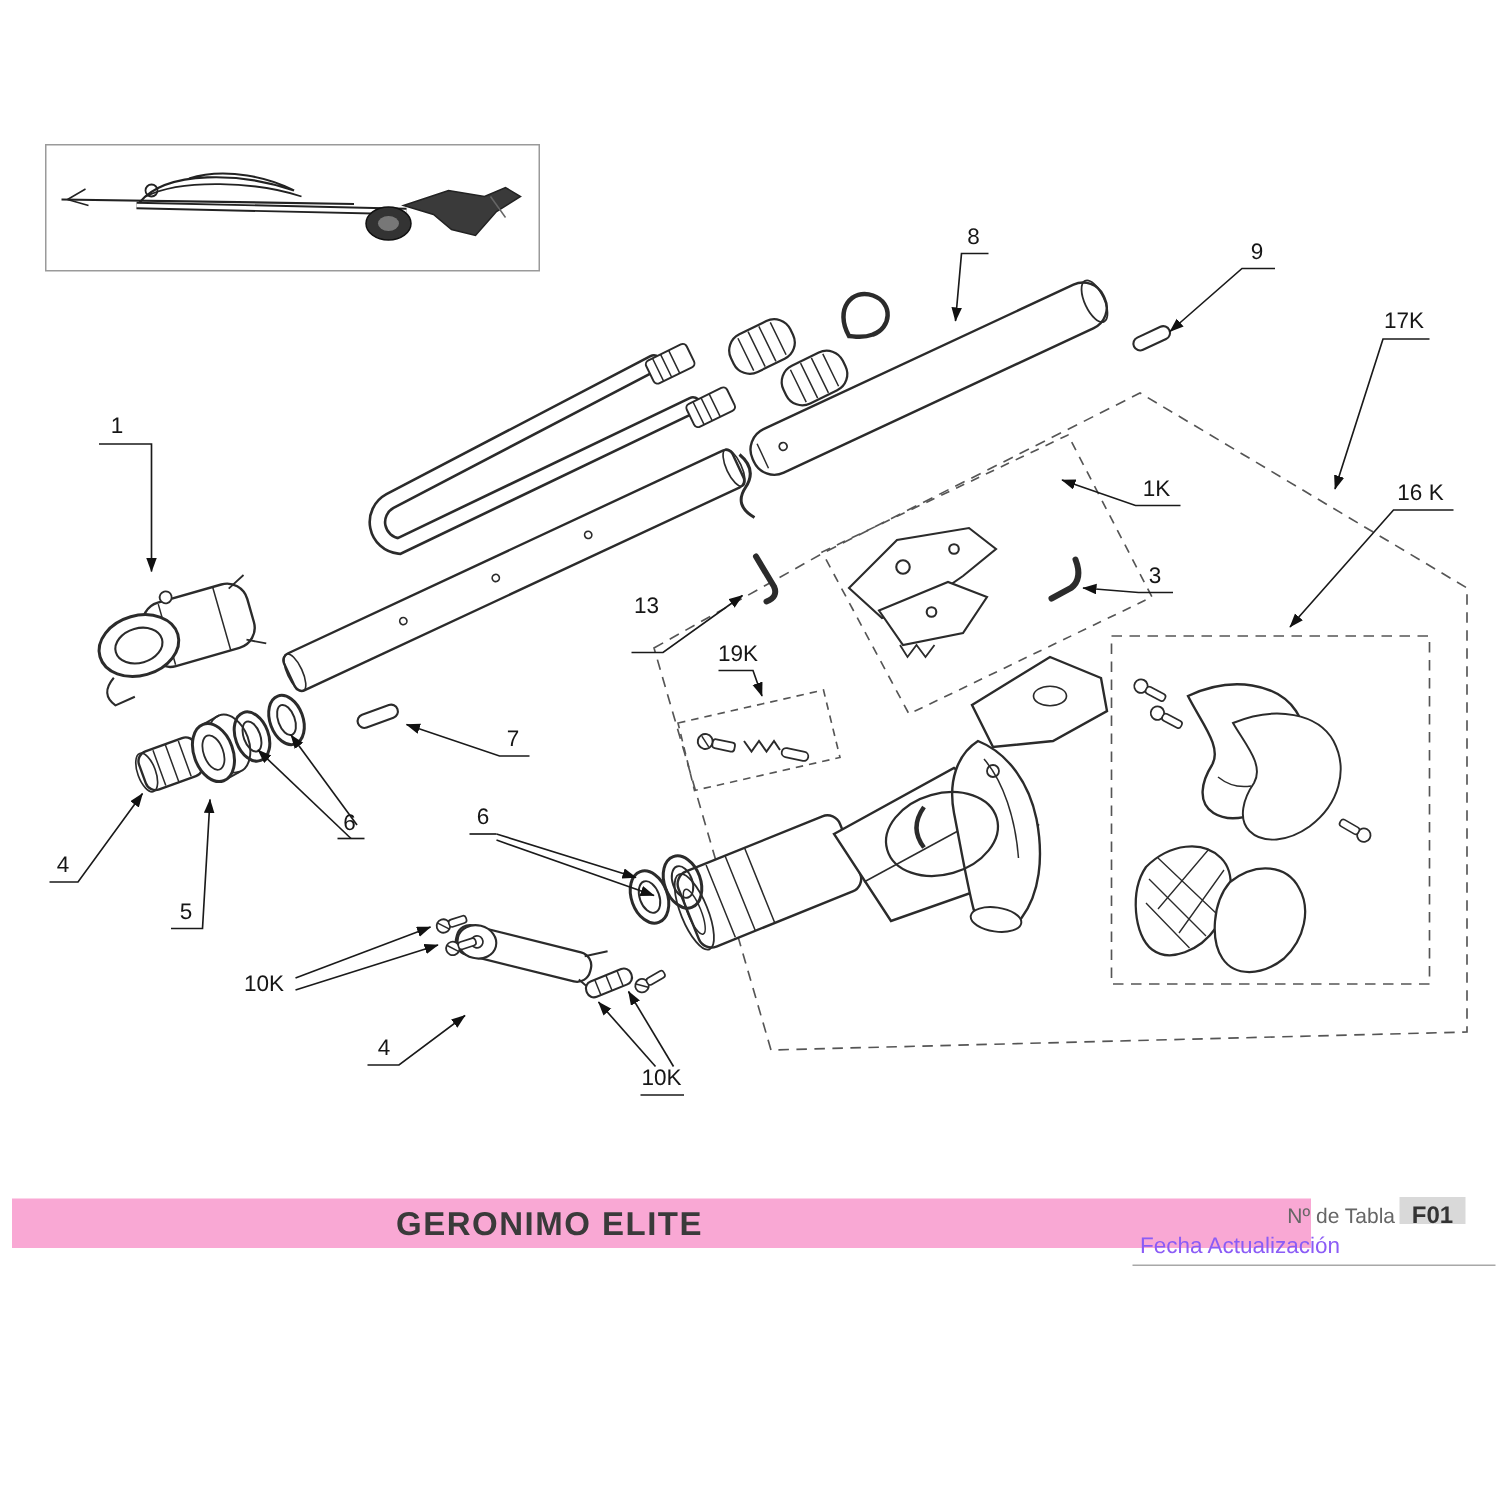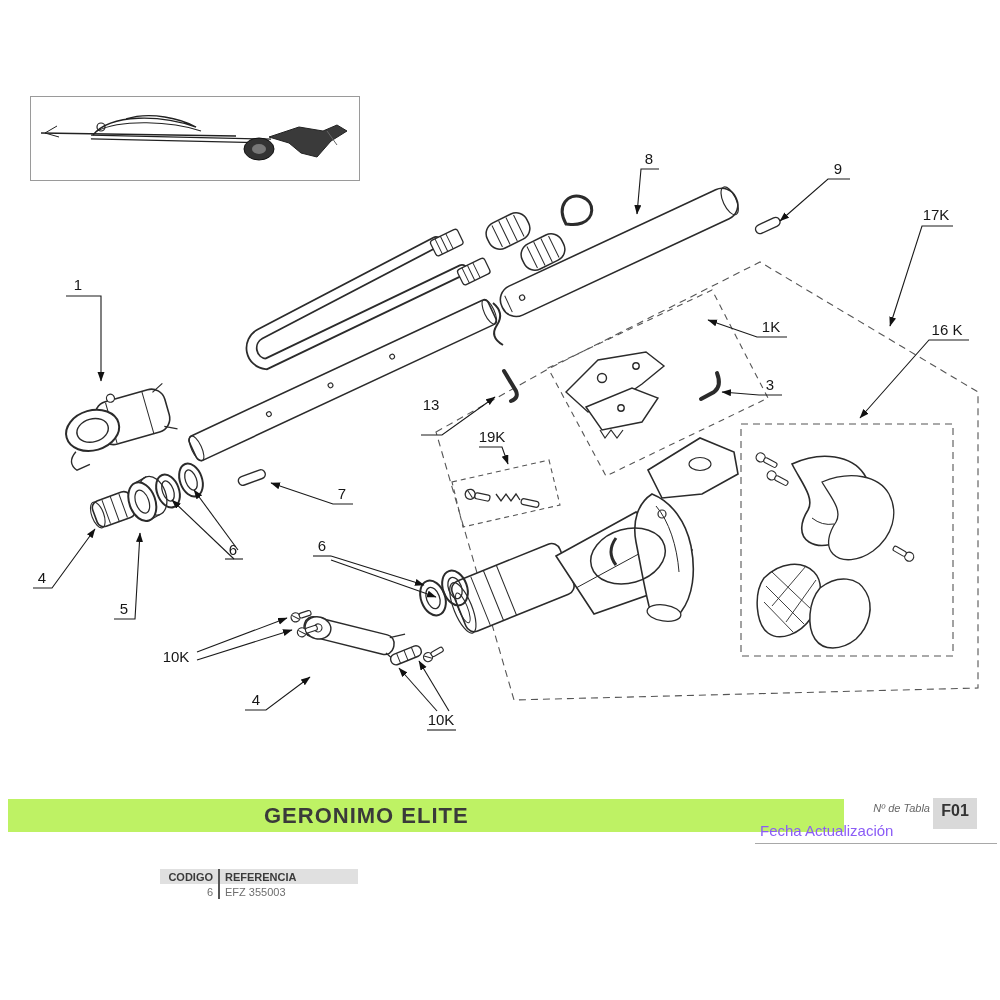--- a/index.html
+++ b/index.html
@@ -3,26 +3,26 @@
 <meta charset="utf-8">
 <style>
   html,body{margin:0;padding:0;background:#fff;}
   .page{position:relative;width:1000px;height:1000px;background:#fff;overflow:hidden;
         font-family:"Liberation Sans",sans-serif;color:#1c1c1c;}
   .diagram{position:absolute;left:0;top:0;}
   .thumb-box{position:absolute;left:30px;top:96px;width:330px;height:85px;
              border:1px solid #9a9a9a;background:#fff;box-sizing:border-box;}
   .plabel{position:absolute;transform:translate(-50%,-50%);font-size:15px;color:#161616;
           white-space:nowrap;}
-  .title-bar{position:absolute;left:8px;top:799px;width:836px;height:33px;background:#bef264;}
+  .title-bar{position:absolute;left:8px;top:799px;width:836px;height:33px;background:#f9a8d4;padding-left:30px;}
   .model-title{position:absolute;left:256px;top:4px;font-size:22px;font-weight:bold;
                color:#3a3a3a;letter-spacing:1px;}
   .tabla-label{position:absolute;left:845px;top:802px;width:85px;text-align:right;
-               font-size:11px;color:#666;font-style:italic;}
-  .tabla-value{position:absolute;left:933px;top:798px;width:44px;height:31px;background:#d9d9d9;
+               font-size:14px;color:#666;}
+  .tabla-value{position:absolute;left:933px;top:798px;width:44px;height:18px;background:#d9d9d9;
                font-size:16px;font-weight:bold;color:#333;text-align:center;line-height:25px;}
   .fecha-label{position:absolute;left:760px;top:822px;font-size:15px;color:#8b5cf6;}
   .fecha-line{position:absolute;left:755px;top:843px;width:242px;border-top:1px solid #a8a8a8;}
   .code-table{position:absolute;left:160px;top:869px;border-collapse:collapse;font-size:11px;}
   .code-table td{padding:1px 5px;height:13px;}
   .code-table .hdr{background:#e0e0e0;font-weight:bold;color:#3a3a3a;}
   .code-table .c1{width:48px;text-align:right;border-right:2px solid #555;}
   .code-table .c2{width:128px;text-align:left;}
   .code-table .val{color:#6e6e6e;}
 </style>
@@ -299,26 +299,14 @@
   <div class="plabel" style="left:936px;top:214px">17K</div>
 
   <div class="title-bar">
     <span class="model-title">GERONIMO ELITE</span>
   </div>
   <div class="tabla-label">Nº de Tabla</div>
   <div class="tabla-value">F01</div>
   <div class="fecha-label">Fecha Actualización</div>
   <div class="fecha-line"></div>
 
-  <table class="code-table">
-    <tbody>
-      <tr>
-        <td class="hdr c1">CODIGO</td>
-        <td class="hdr c2">REFERENCIA</td>
-      </tr>
-      <tr>
-        <td class="val c1">6</td>
-        <td class="val c2">EFZ 355003</td>
-      </tr>
-    </tbody>
-  </table>
 
 </div>
 
 </body></html>

